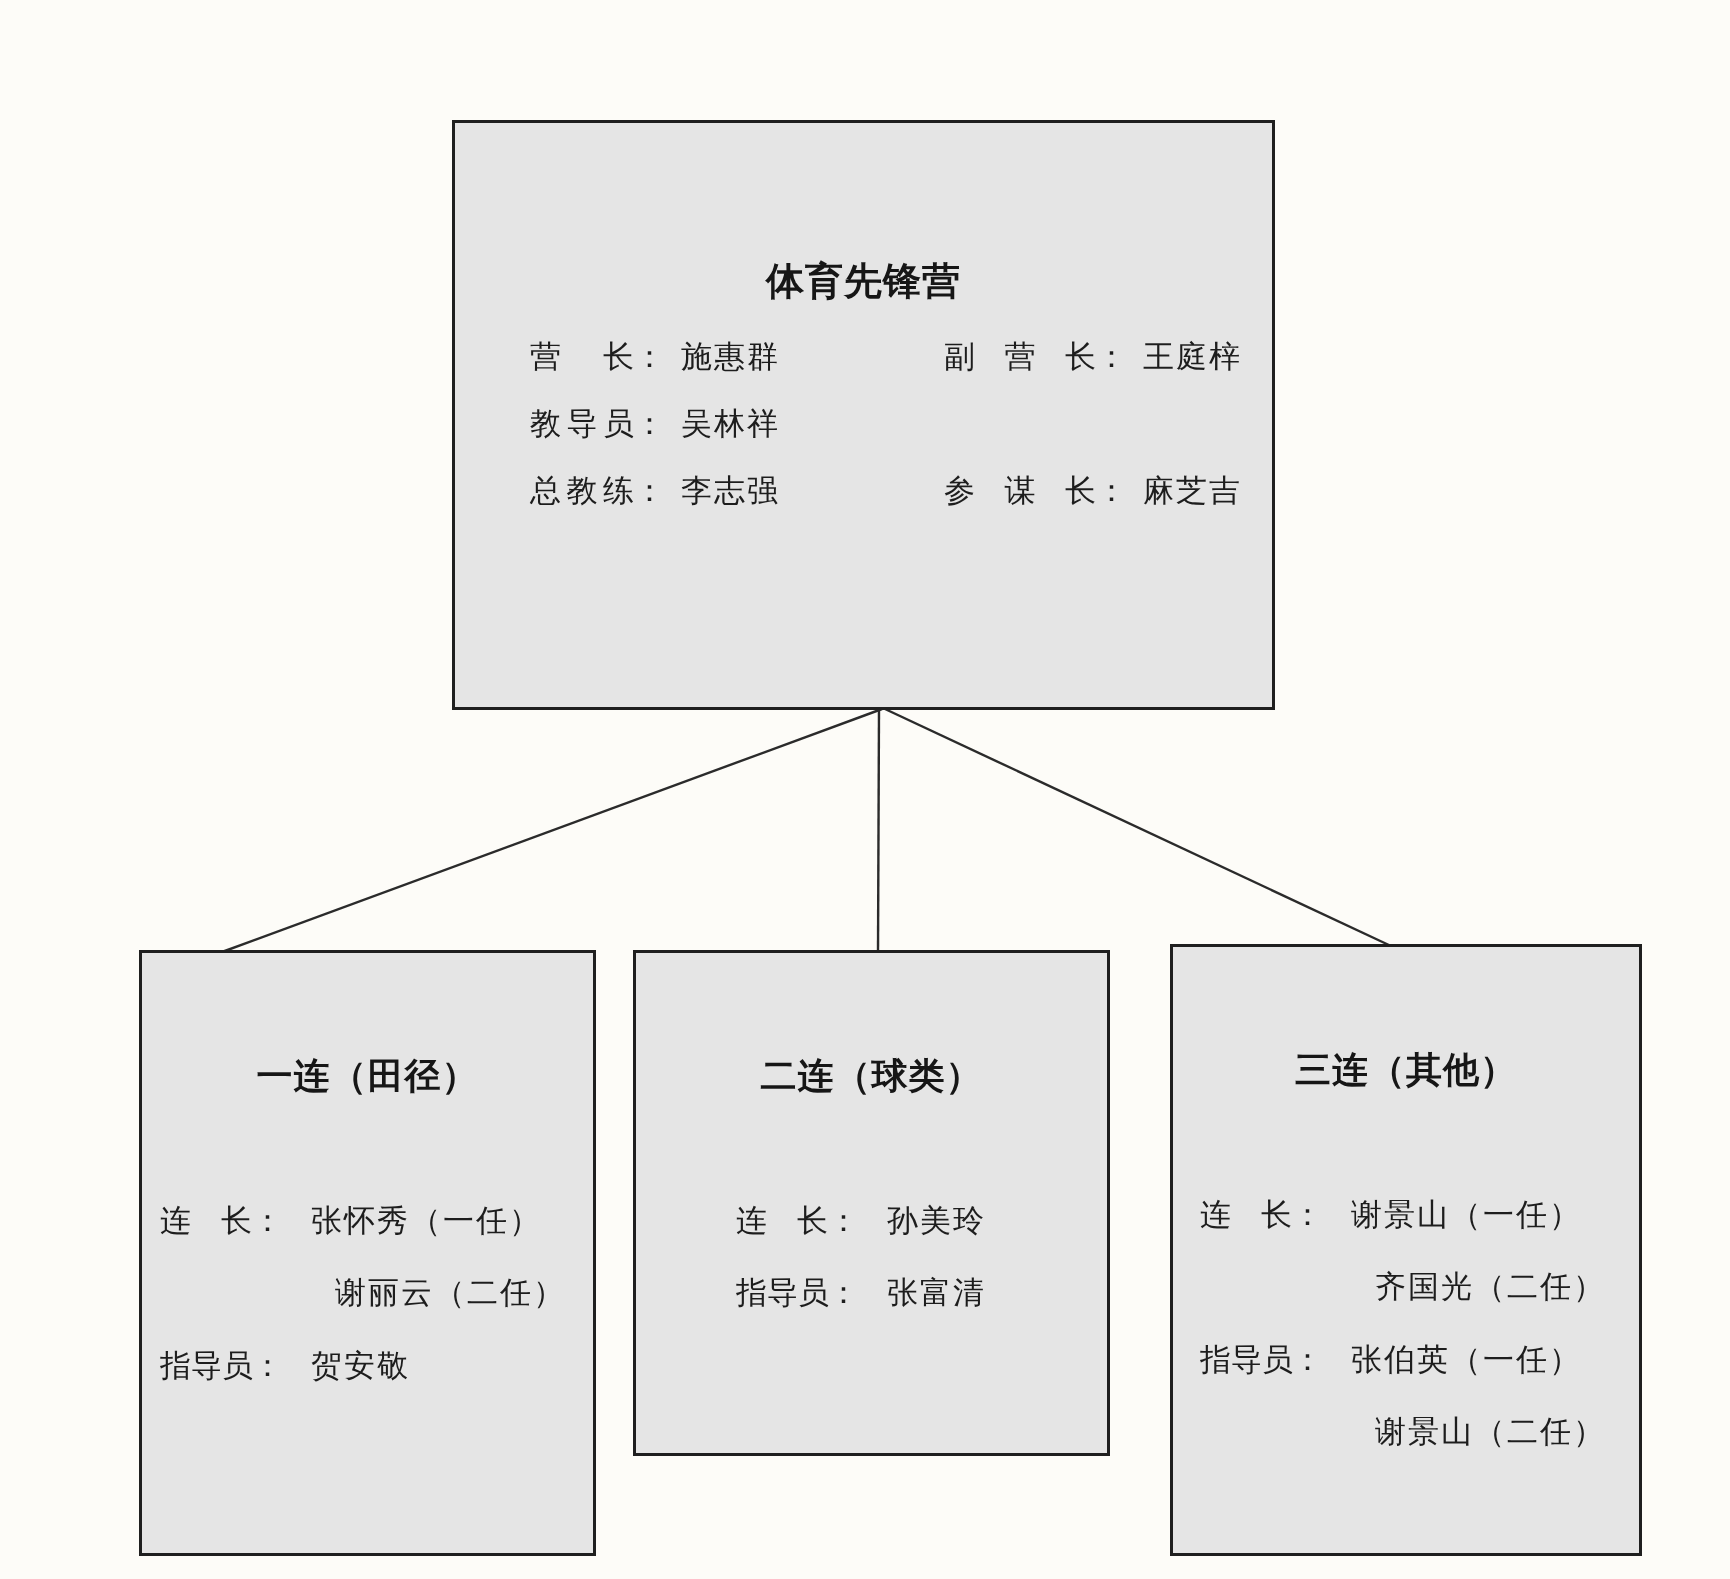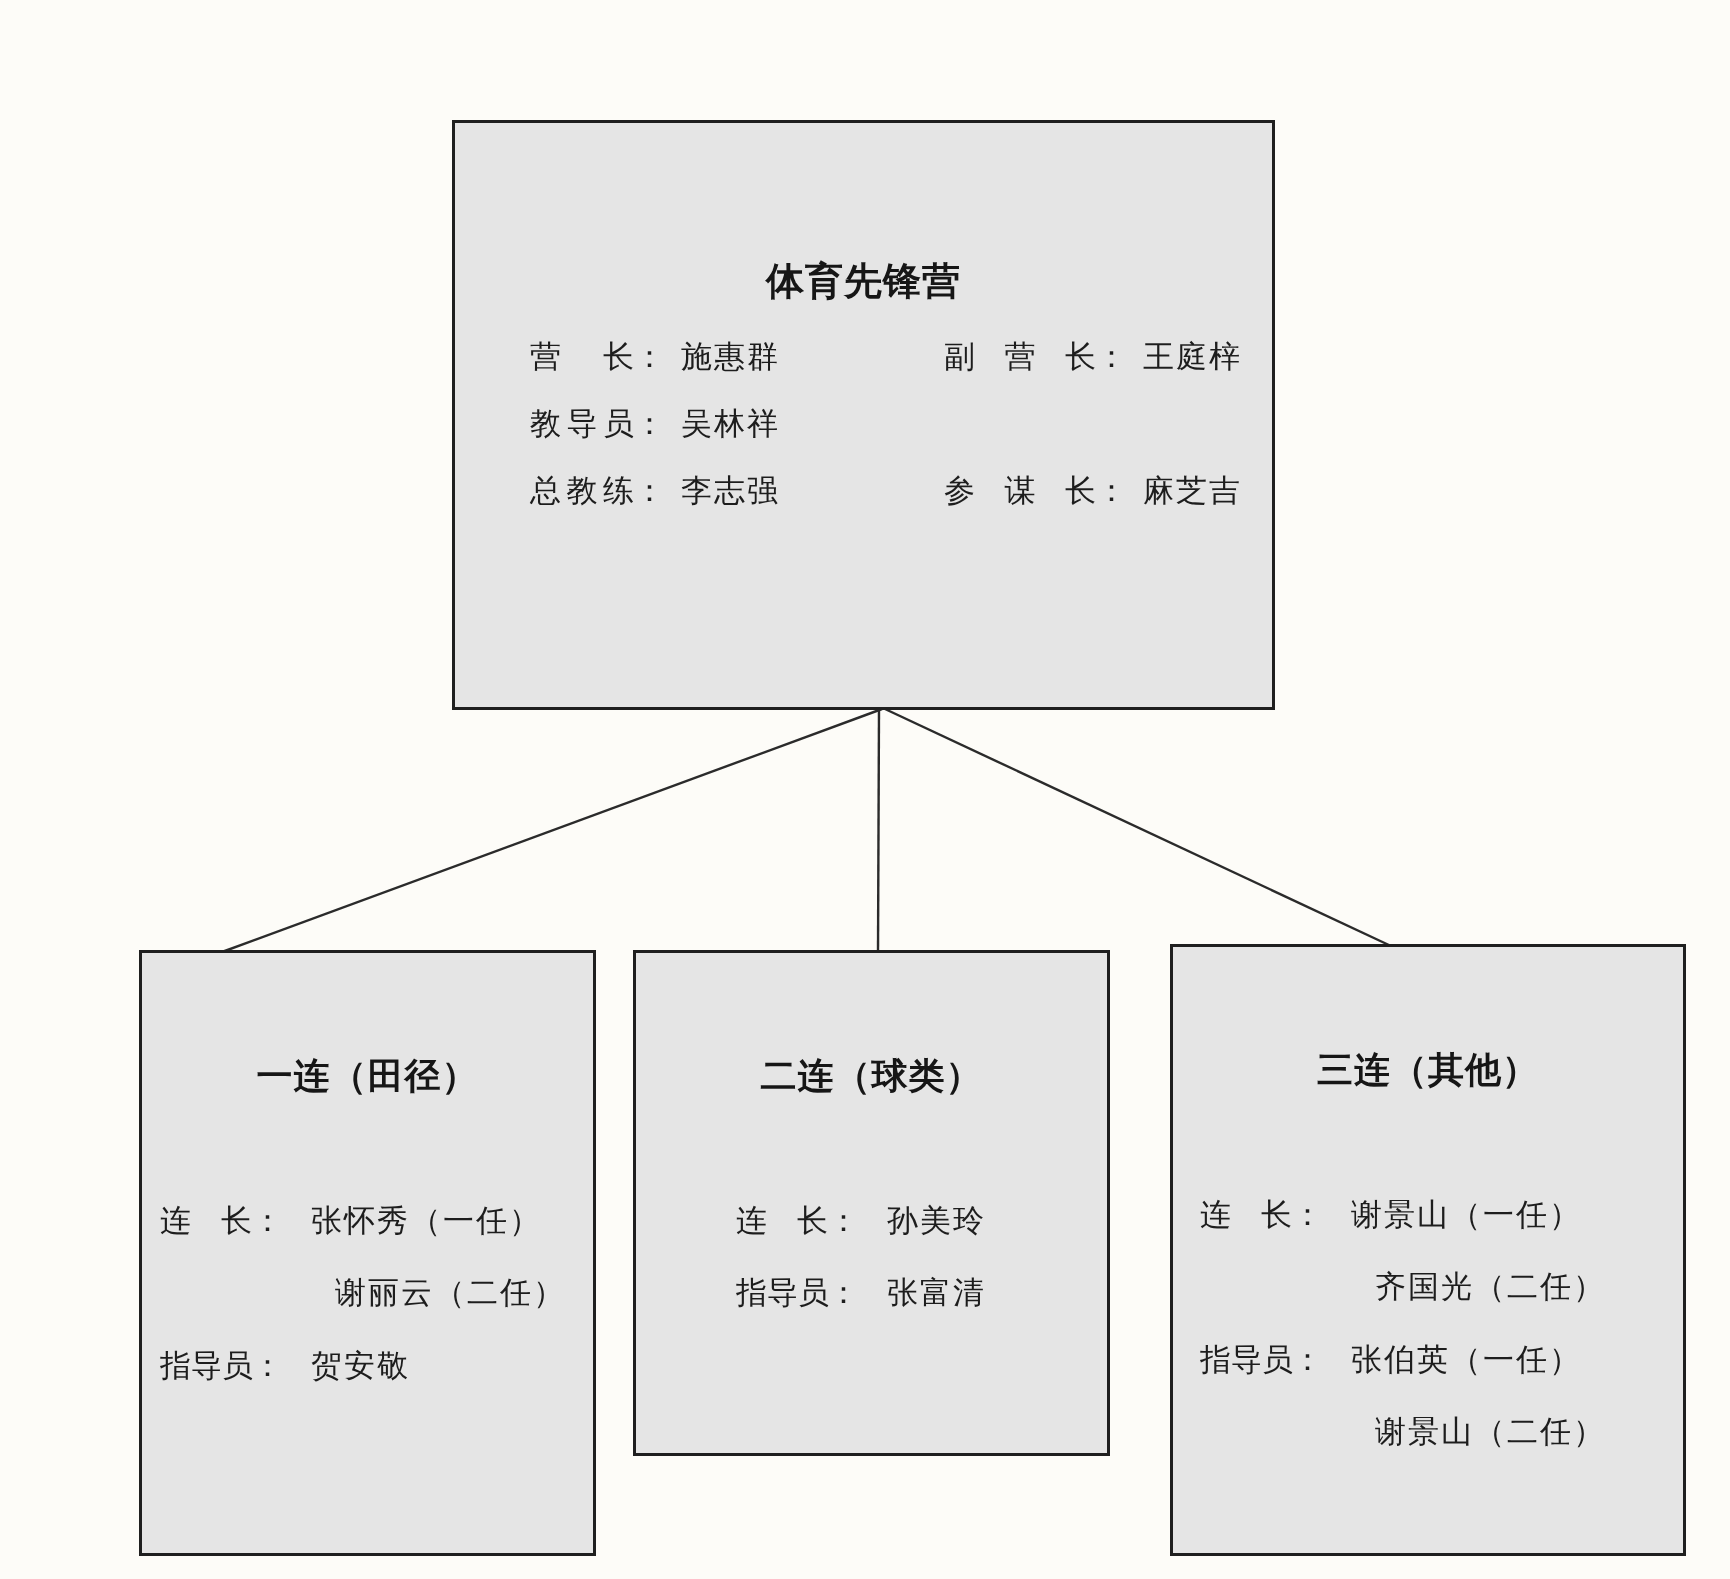--- a/index.html
+++ b/index.html
@@ -39,21 +39,21 @@
   #topbox .col-left{left:75px;}
   #topbox .col-right{left:465px;}
   #topbox .tr1{top:214px;} #topbox .tr2{top:281px;} #topbox .tr3{top:348px;}
   #topbox .col-left .lbl{width:104px;}
   #topbox .col-right .lbl{width:152px;margin-left:24px;}
   #topbox .nm{margin-left:14px;}
 
   
   #box1{left:105px;top:950px;width:457px;height:606px;margin-left:34px;}
   #box2{left:633px;top:950px;width:477px;height:506px;}
-  #box3{left:1170px;top:944px;width:516px;height:612px;}
+  #box3{left:1170px;top:944px;width:472px;height:612px;}
   .company .title{top:104px;font-size:36px;}
   .company .r1{top:248px;} .company .r2{top:320px;}
   .company .r3{top:393px;} .company .r4{top:465px;}
   .company .lbl{width:92px;}
   .company .nm{margin-left:26px;}
   #box1 .row{left:18px;}
   #box2 .row{left:100px;}
   #box3 .row{left:27px;}
   .spacer{display:inline-block;width:149px;height:1px;vertical-align:top;}
 </style>

